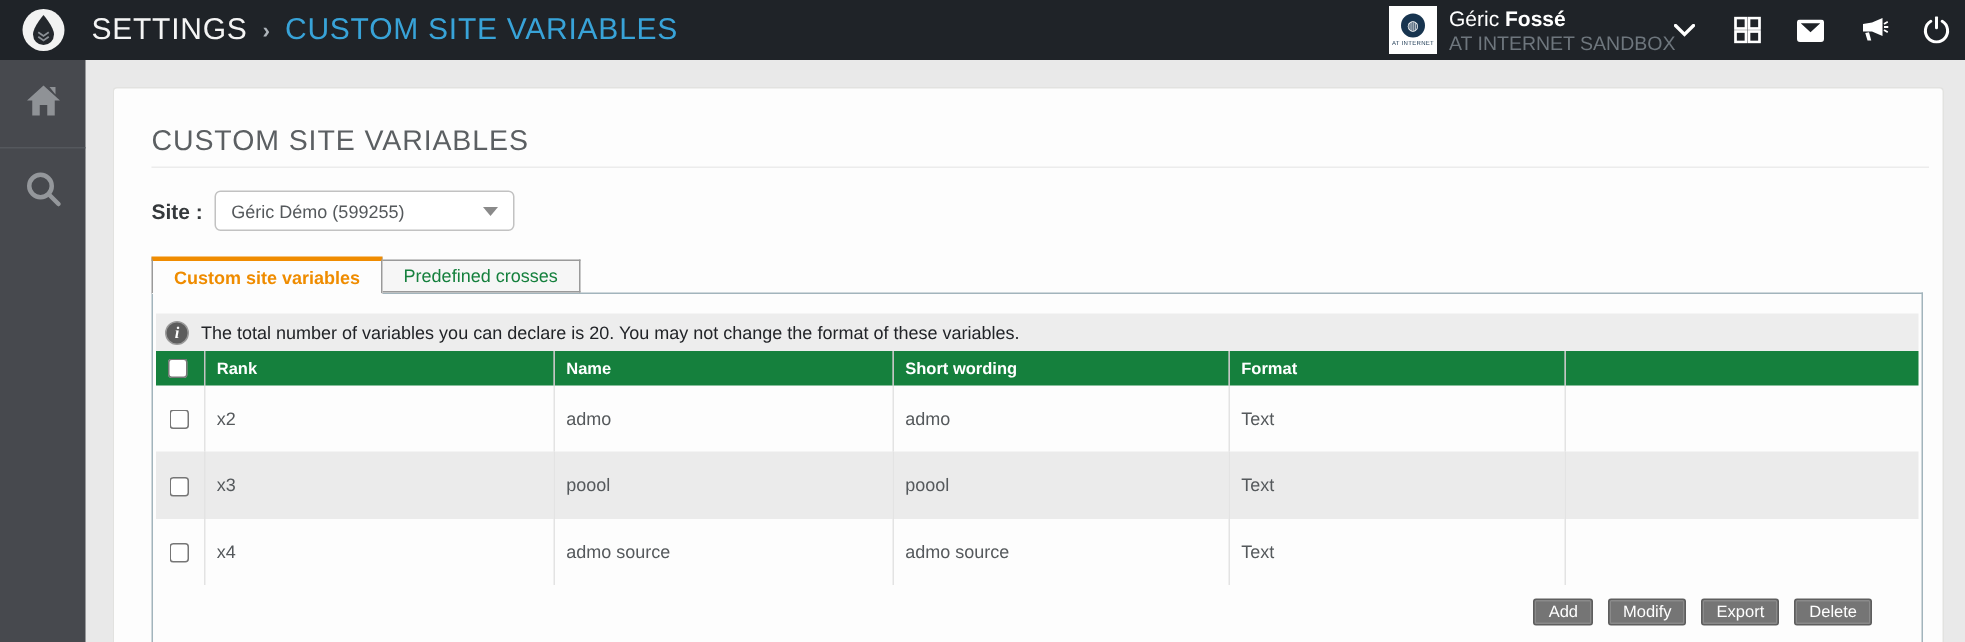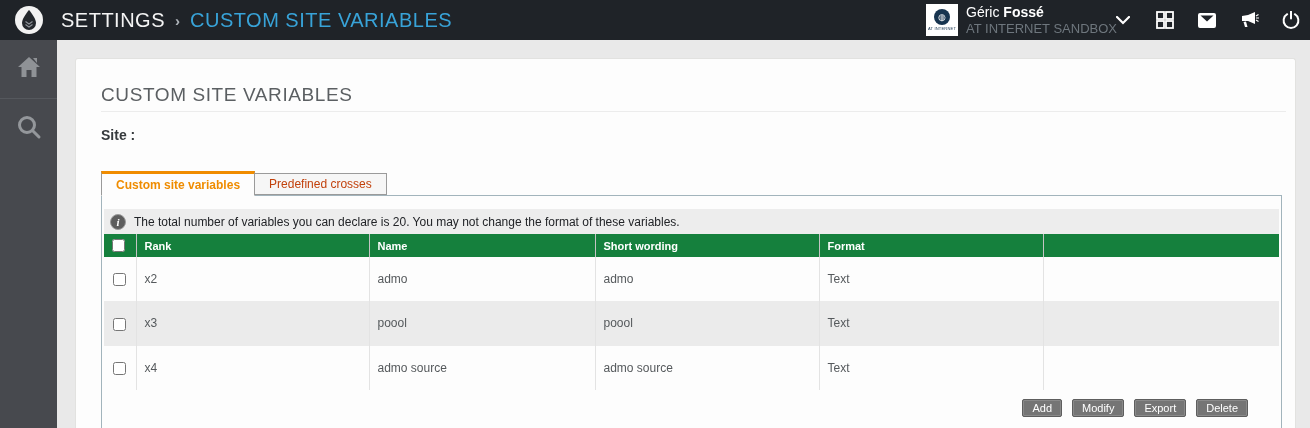--- a/index.html
+++ b/index.html
@@ -54,21 +54,21 @@
   .site-select-value { font-size:12px; color:#55595c; flex:1; }
   .select-arrow { width:0; height:0; border-left:5px solid transparent;
     border-right:5px solid transparent; border-top:6px solid #8a8a8a; }
 
   
   .tabs { position:absolute; left:25px; top:112px; display:flex; height:24px; z-index:3; }
   .tab { font-size:12px; padding:0 14px; display:flex; align-items:center; cursor:pointer; }
   .tab.active { background:#fdfdfd; border:1px solid #9a9a9a; border-top:3px solid #f08c00;
     border-bottom:1px solid #fdfdfd; color:#ef8c00; font-weight:bold; position:relative; top:0; height:25px; }
   .tab.inactive { background:#f6f6f6; border:1px solid #9a9a9a; border-left:none;
-    color:#c2410c; height:22px; margin-top:2px; }
+    color:#15803d; height:22px; margin-top:2px; }
 
   
   .panel { position:absolute; left:25px; top:136px; width:1181px; height:234px;
     border:1px solid #a2b4bc; border-bottom:none; background:#fdfdfd; padding:13px 2px 0 2px; }
 
   .info-bar { background:#ededed; height:25px; display:flex; align-items:center; padding:0 6px; }
   .info-icon { width:16px; height:16px; border-radius:50%; background:#5d5d5d;
     border:1px solid #9a9a9a; color:#ffffff; font-family:"Liberation Serif", serif;
     font-style:italic; font-weight:bold; font-size:11px; display:flex; align-items:center;
     justify-content:center; margin-right:8px; flex:0 0 auto; }
@@ -179,20 +179,24 @@
     </span>
   </div>
 </div>
 
 <div class="card">
   <div class="page-title">CUSTOM SITE VARIABLES</div>
   <div class="title-rule"></div>
 
   <div class="site-row">
     <span class="site-label">Site :</span>
+    <div class="site-select">
+      <span class="site-select-value">Géric Démo (599255)</span>
+      <span class="select-arrow"></span>
+    </div>
   </div>
 
   <div class="tabs">
     <div class="tab active">Custom site variables</div>
     <div class="tab inactive">Predefined crosses</div>
   </div>
 
   <div class="panel">
     <div class="info-bar">
       <span class="info-icon">i</span>

